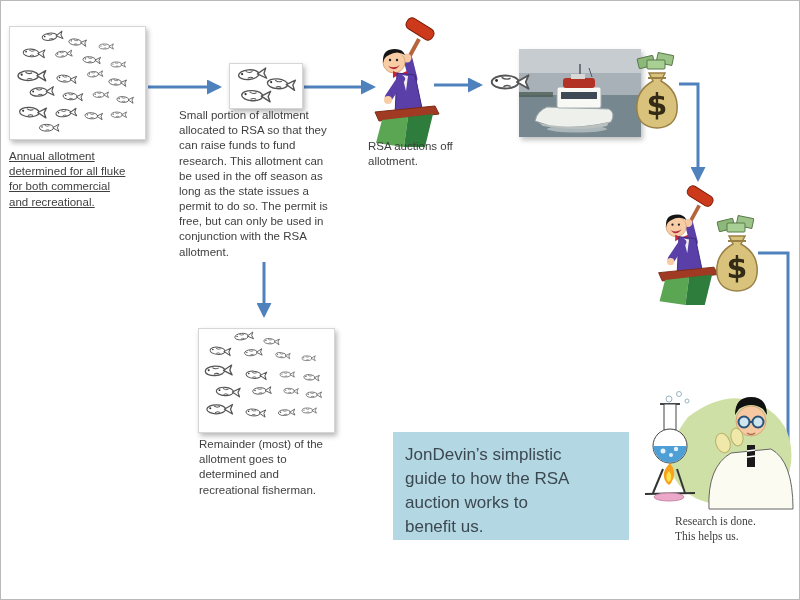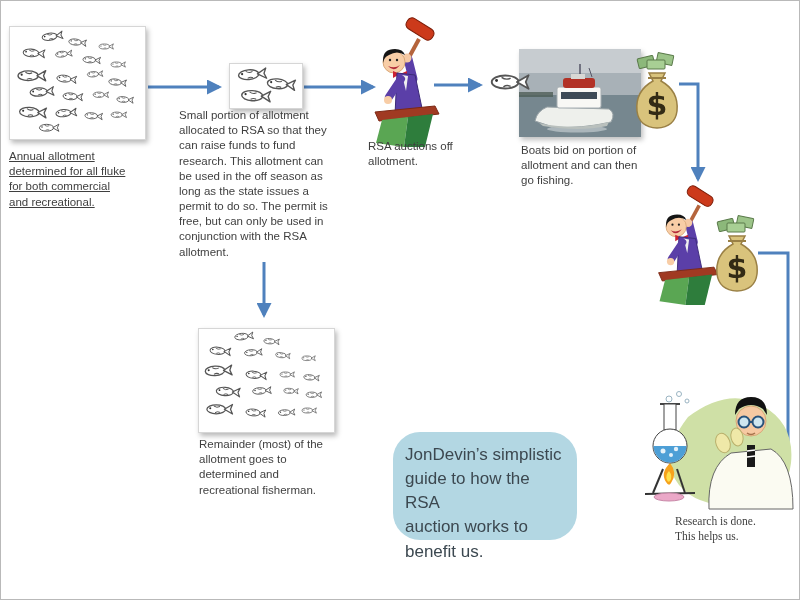--- a/index.html
+++ b/index.html
@@ -148,23 +148,20 @@
     <line x1="70" y1="19" x2="73" y2="28" stroke="#556" stroke-width="1"></line>
   </svg>
 
   <svg class="abs" style="left:486px;top:66px;" width="44" height="30" viewBox="0 0 44 30">
     <use href="#def-fish" transform="translate(2 6) scale(1.8)"></use>
   </svg>
 
   <svg class="abs" style="left:632px;top:50px;" width="48" height="78" viewBox="0 0 48 78">
     <use href="#def-moneybag"></use>
   </svg>
-  <div class="abs caption" style="left:520px;top:142px;width:140px;">Boats bid on portion of
-allotment and can then
-go fishing.</div>
 
   <svg class="abs" style="left:646px;top:184px;" width="86" height="120" viewBox="0 0 92 130">
     <use href="#def-auctioneer"></use>
   </svg>
   <svg class="abs" style="left:712px;top:212px;" width="48" height="80" viewBox="0 0 48 78">
     <use href="#def-moneybag"></use>
   </svg>
 
   <svg class="abs imgframe" style="left:197px;top:327px;" width="135" height="103" viewBox="0 0 135 103">
     <use href="#def-fish" transform="translate(34 4) rotate(-6) scale(0.9)"></use>
@@ -218,18 +215,18 @@
     <ellipse cx="80" cy="54" rx="7" ry="10" transform="rotate(-20 80 54)" fill="#efe8a8" stroke="#b8ae6a"></ellipse>
     <ellipse cx="94" cy="48" rx="6" ry="9" transform="rotate(-12 94 48)" fill="#efe8a8" stroke="#b8ae6a"></ellipse>
     <circle cx="101" cy="33" r="5.5" fill="#cfe6ef" stroke="#28527a" stroke-width="2"></circle>
     <circle cx="115" cy="33" r="5.5" fill="#cfe6ef" stroke="#28527a" stroke-width="2"></circle>
     <line x1="106" y1="33" x2="110" y2="33" stroke="#28527a" stroke-width="2"></line>
     <path d="M104,44 Q108,47 112,44" fill="none" stroke="#a5714a" stroke-width="1.5"></path>
   </svg>
   <div class="abs caption" style="left:674px;top:513px;width:135px;font-family:Liberation Serif, serif;">Research is done.
 This helps us.</div>
 
-  <div id="note-box" class="abs" style="left:392px;top:431px;width:184px;height:108px;border-radius:27px;">JonDevin’s simplistic
+  <div id="note-box" class="abs" style="left:392px;top:431px;width:236px;height:108px;">JonDevin’s simplistic
 guide to how the RSA
 auction works to
 benefit us.</div>
 
 </div>
 
 </body></html>

